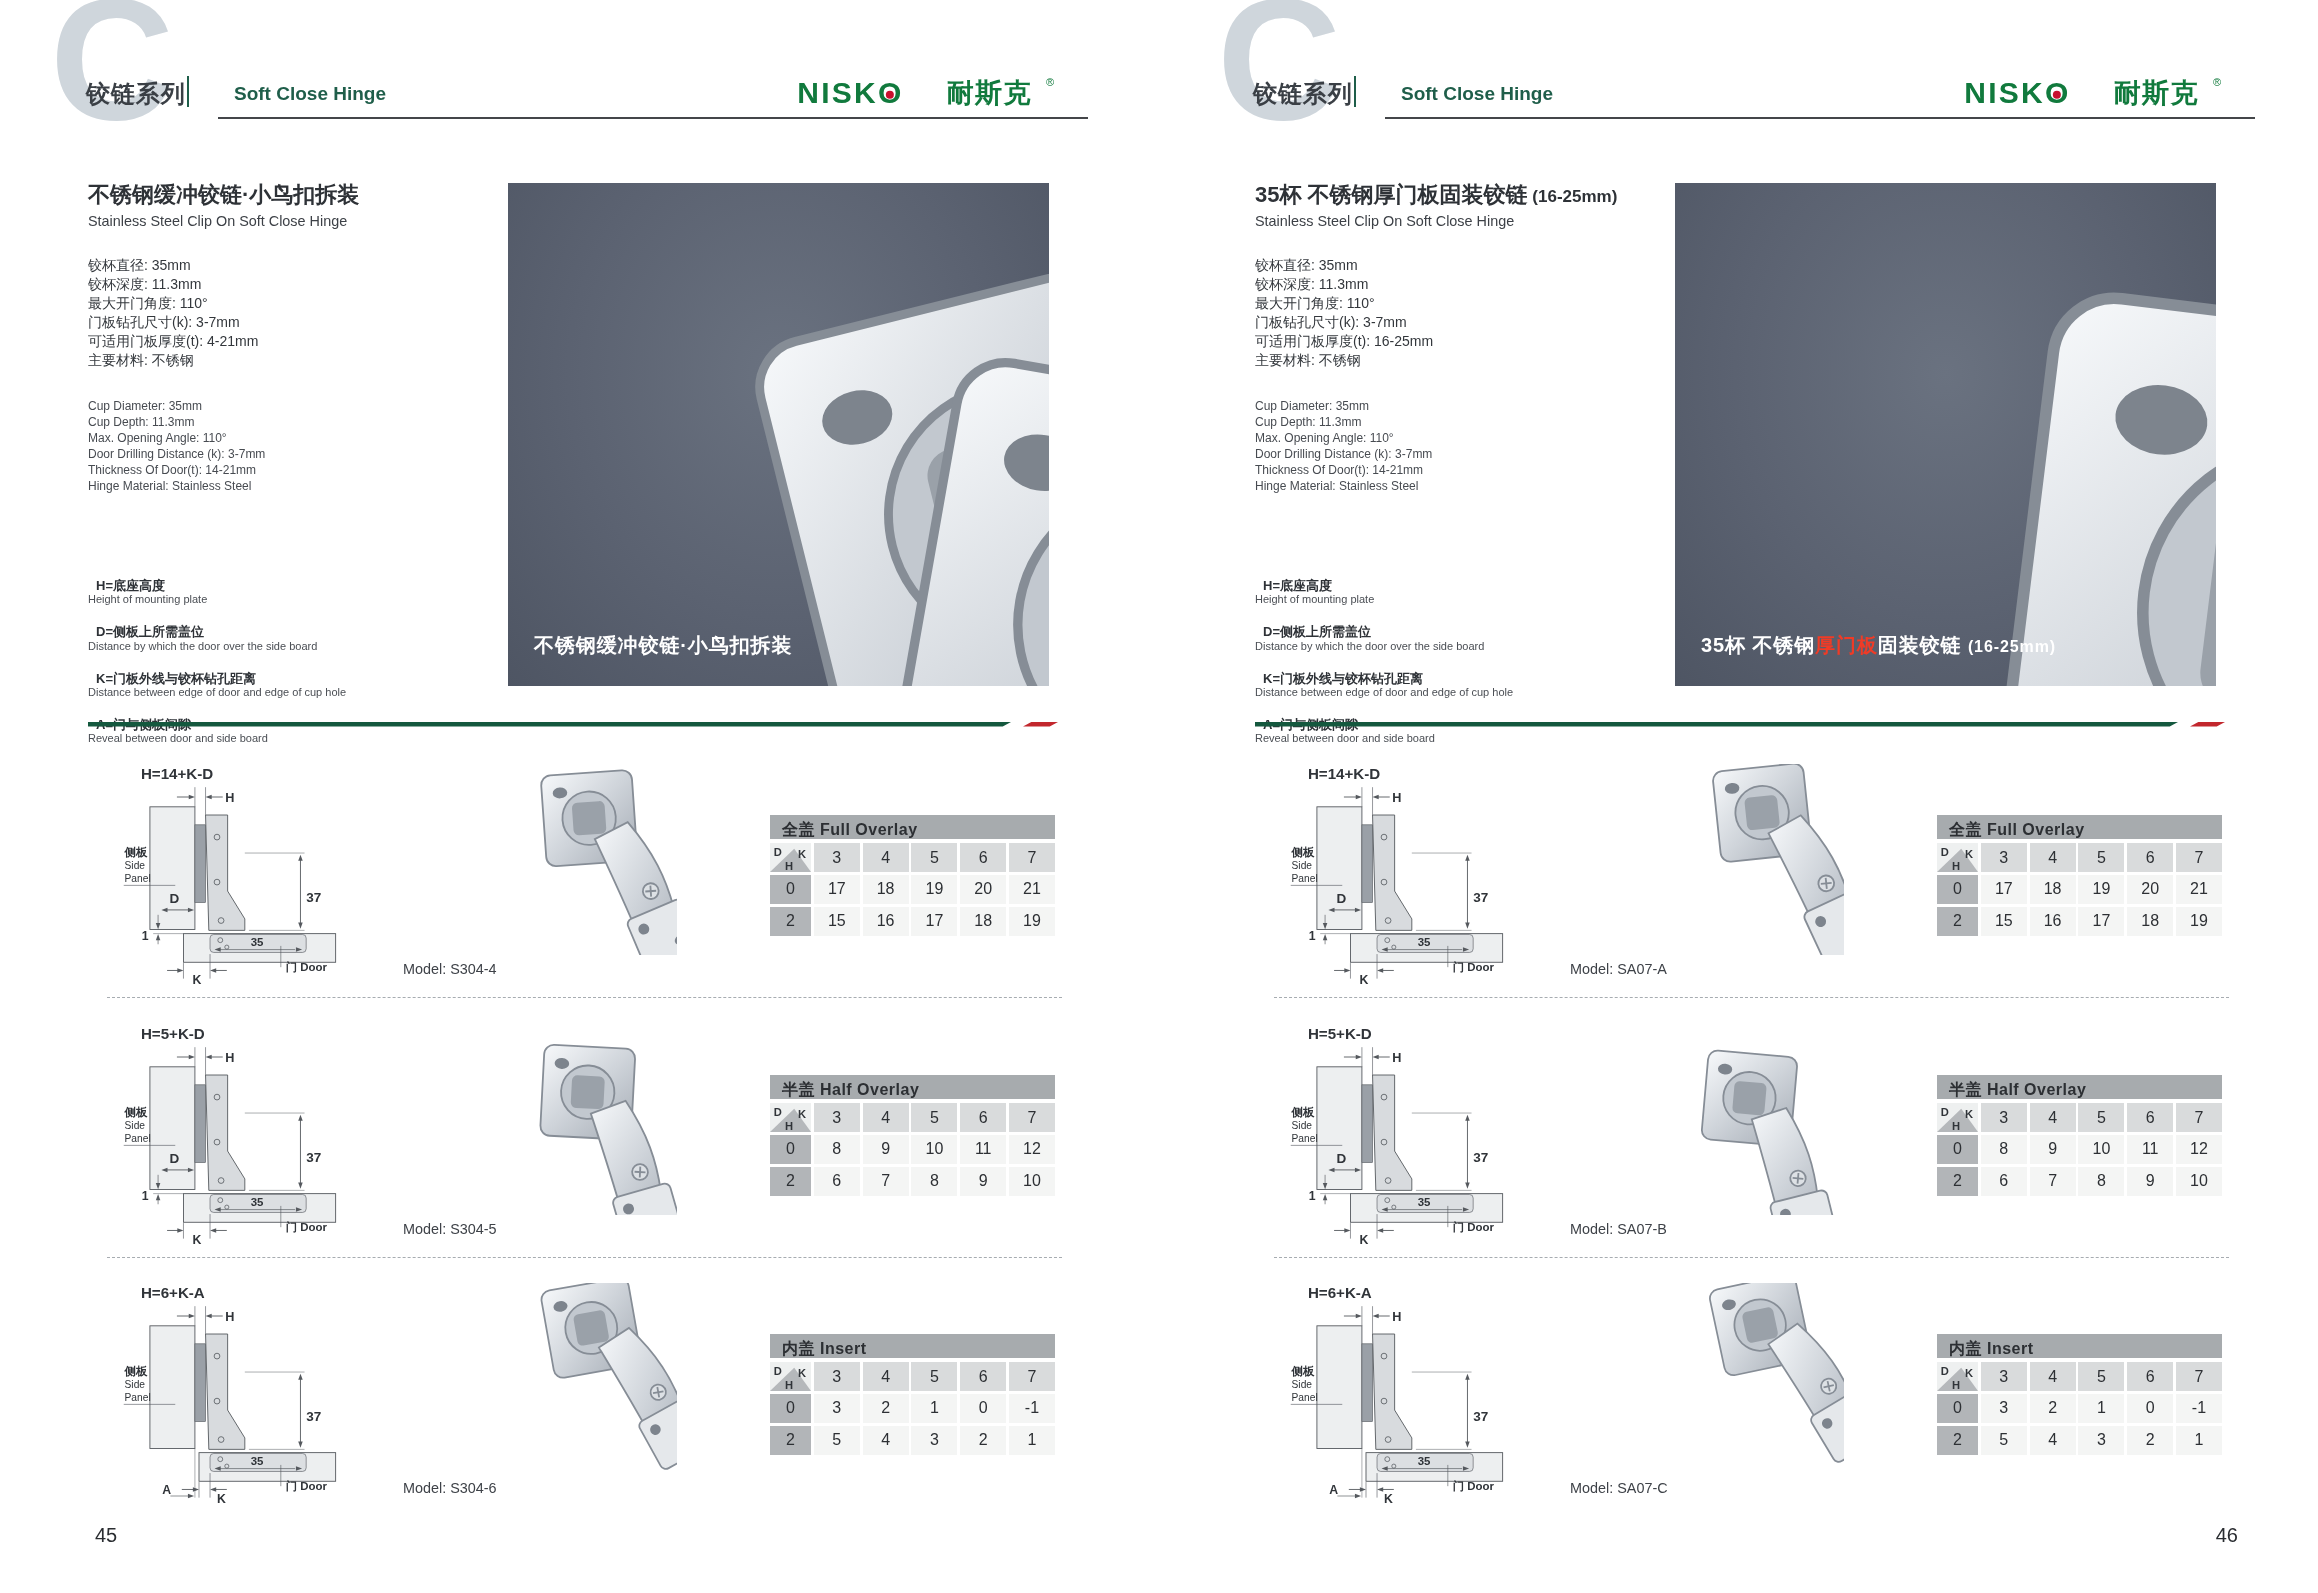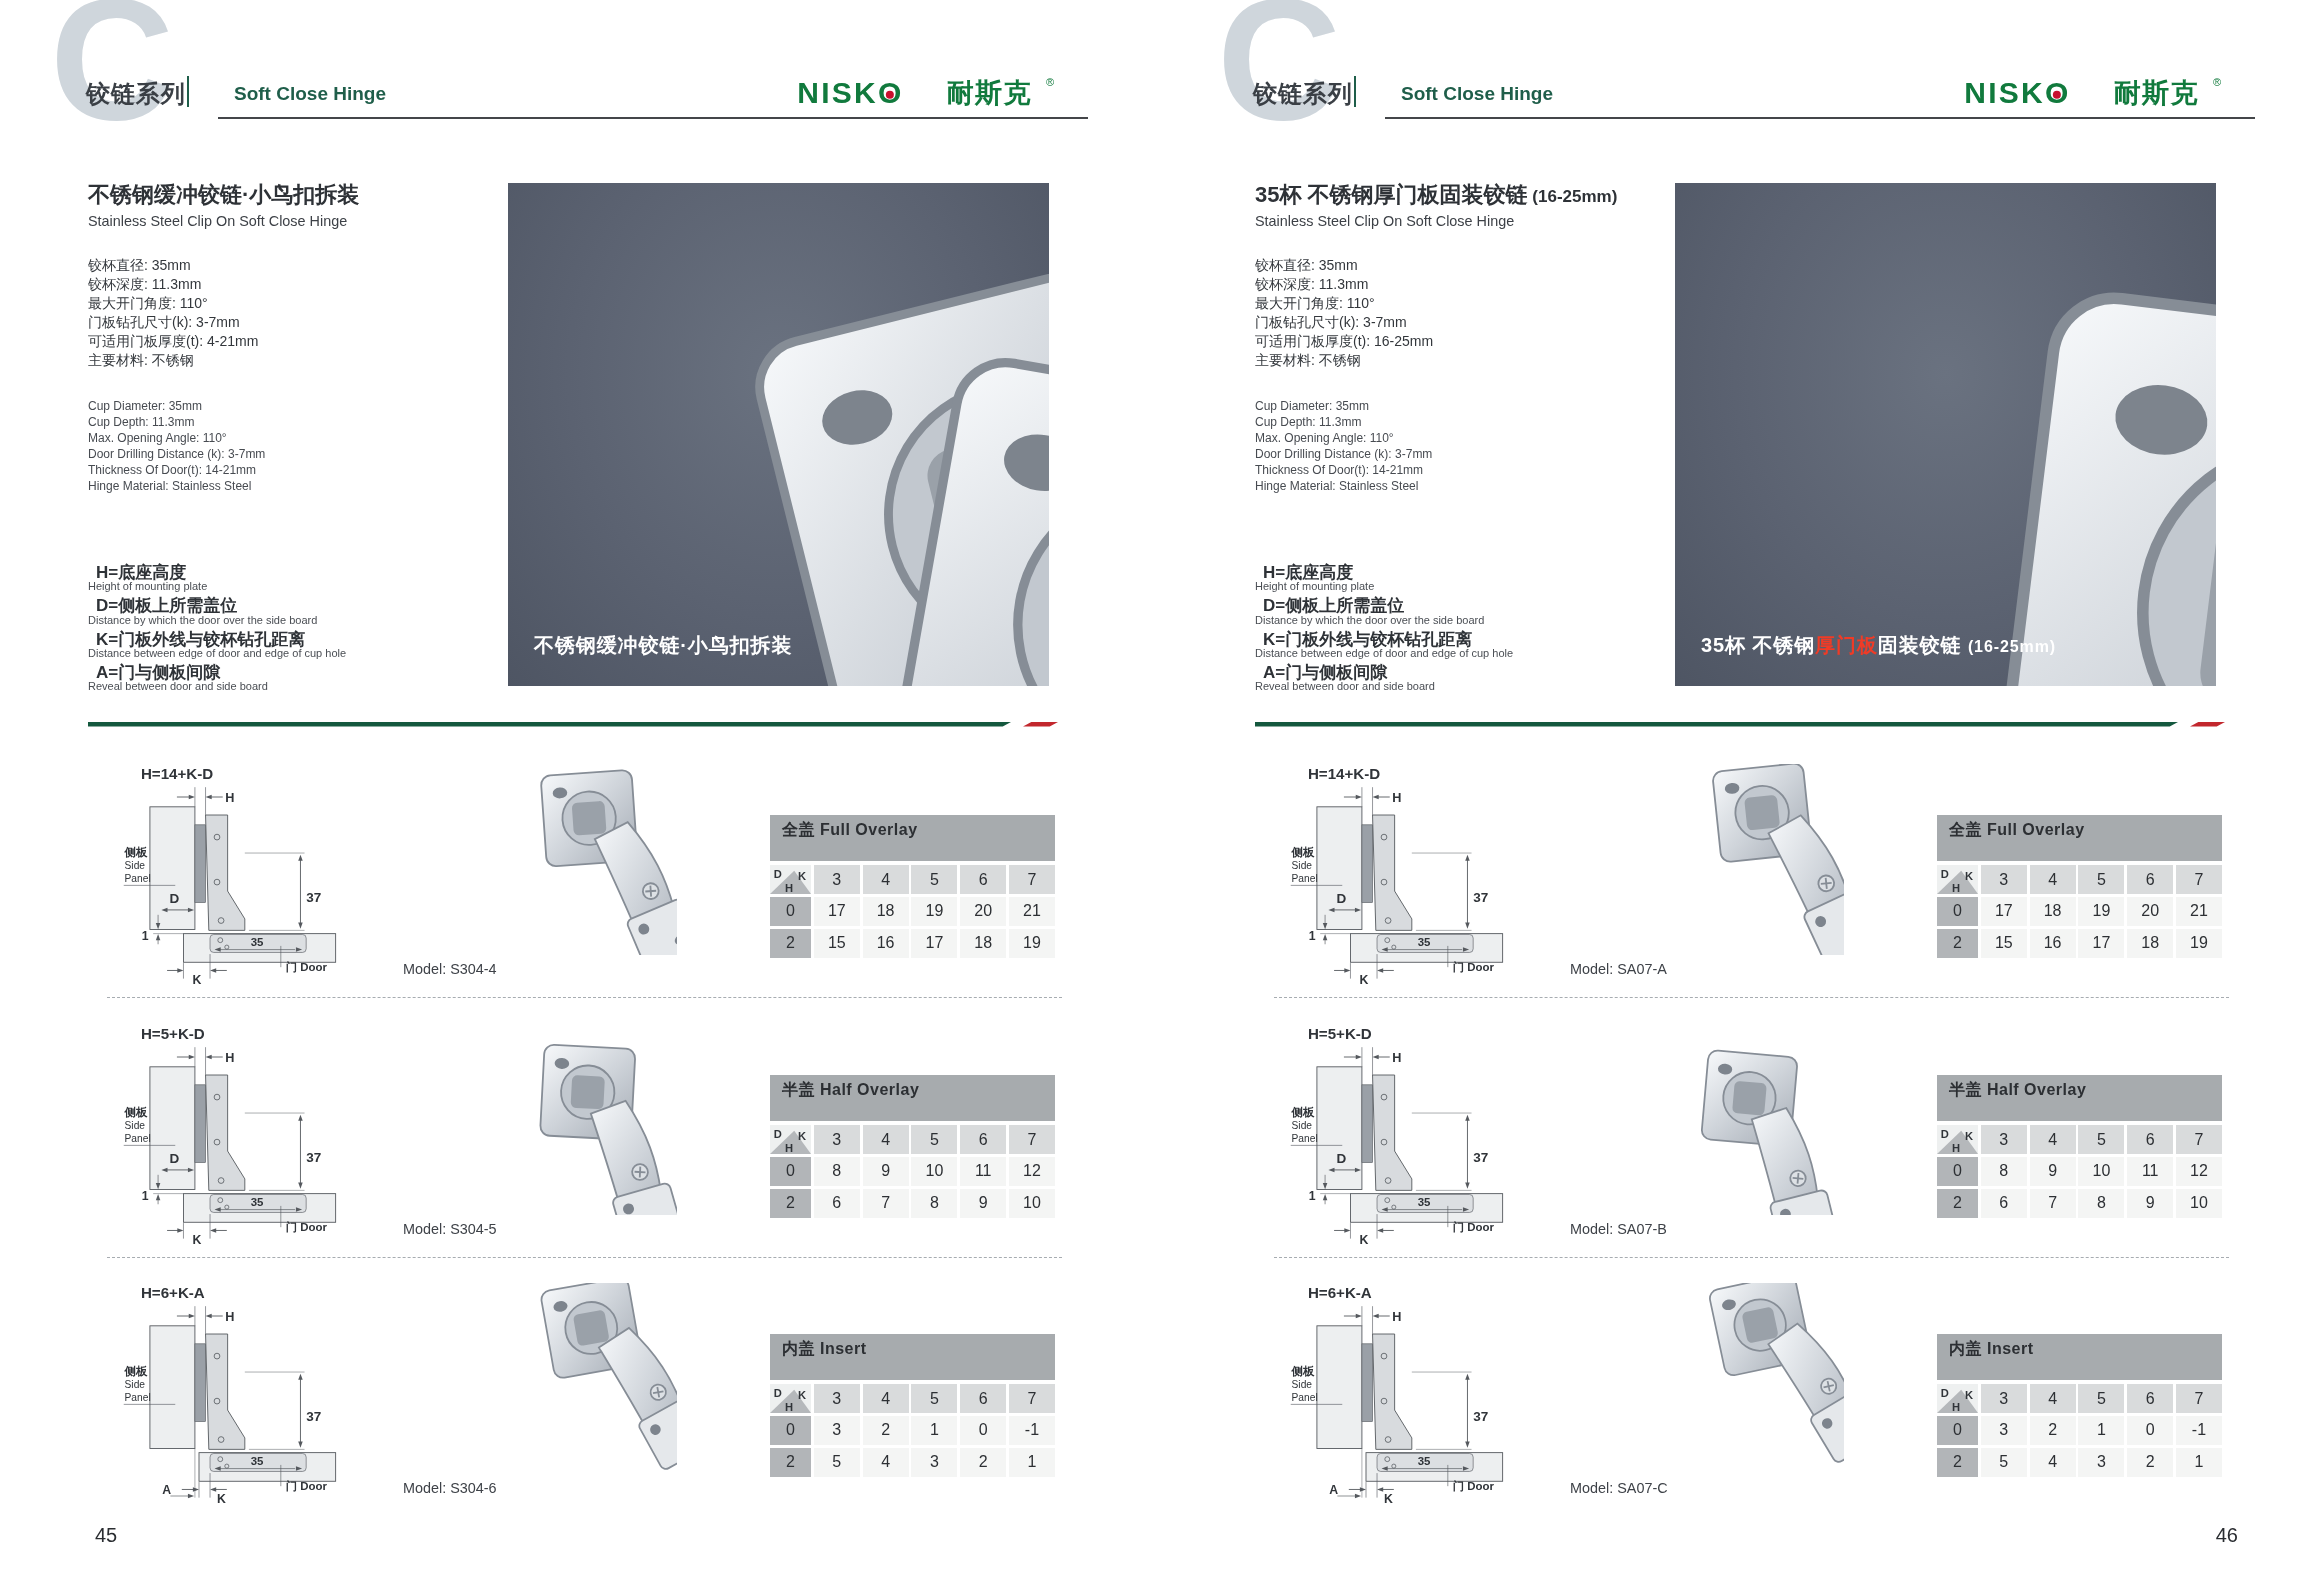--- a/index.html
+++ b/index.html
@@ -21,21 +21,21 @@
   .logo-reg{font-size:11px;color:#117a3d;align-self:flex-start;margin-top:0.9px;}
   .header-rule{position:absolute;left:218px;right:78px;top:117px;height:2.3px;background:#44464a;}
 
   
   .ptitle{position:absolute;left:88px;top:180px;font-size:22px;font-weight:700;color:#2e3237;}
   .ptitle .sfx{font-size:17px;font-weight:700;}
   .psub{position:absolute;left:88px;top:213px;font-size:14.4px;color:#3d4147;}
   .specs-cn{position:absolute;left:88px;top:256px;font-size:14px;line-height:19px;color:#33373c;}
   .specs-en{position:absolute;left:88px;top:398px;font-size:12px;line-height:16px;color:#474b51;}
   .legend{position:absolute;left:88px;top:560px;}
-  .legend .cn{font-size:17px;font-weight:700;color:#2e3237;line-height:15.3px;margin-top:5px;padding-left:8px;}
+  .legend .cn{font-size:13px;font-weight:700;color:#2e3237;line-height:15.3px;margin-top:18px;padding-left:8px;}
   .legend .en{font-size:11px;color:#4a4e54;line-height:13px;}
 
   
   .photo{position:absolute;left:508px;top:183px;width:541px;height:503px;
          background:radial-gradient(ellipse at 50% 38%, #6a7280 0%, #5b6271 55%, #4e5563 100%);}
   .photo svg{position:absolute;left:0;top:0;}
   .photo-caption{position:absolute;left:26px;bottom:27px;font-size:20px;font-weight:600;letter-spacing:0.9px;}
   .photo-caption .small{font-size:16px;font-weight:600;}
 
   
@@ -44,21 +44,21 @@
   .div-red{position:absolute;left:1023px;top:722px;width:35px;height:4.6px;background:#c2272d;
            clip-path:polygon(8.3px 0,100% 0,calc(100% - 8.3px) 100%,0 100%);}
 
   
   .rows{position:absolute;left:0;top:761px;width:1166px;height:788px;}
   .row{position:absolute;left:0;width:1166px;height:260px;}
   .diagram{position:absolute;left:104px;top:0;width:253px;height:225px;}
   .rphoto{position:absolute;left:392px;top:2.8px;width:285px;height:191px;}
   .model{position:absolute;left:403px;top:200px;font-size:14.4px;color:#3e4248;}
   .tbl{position:absolute;left:770px;top:54px;width:285px;}
-  .tbl-title{height:46px;line-height:29px;background:#a7abae;color:#2c2f33;font-size:16px;font-weight:700;padding-left:12px;letter-spacing:0.5px;}
+  .tbl-title{height:24px;line-height:29px;background:#a7abae;color:#2c2f33;font-size:16px;font-weight:700;padding-left:12px;letter-spacing:0.5px;}
   .tbl-grid{margin-top:4.2px;display:grid;grid-template-columns:41px repeat(5,1fr);gap:2.8px;}
   .tbl-grid > div{height:29px;display:flex;align-items:center;justify-content:center;font-size:16px;color:#2d3034;}
   .tbl-corner{padding:0;}
   .tbl-colhead{background:#d9dbdc;}
   .tbl-rowhead{background:#b2b5b8;}
   .tbl-cell{background:#f4f5f4;}
   .dash{position:absolute;left:107px;top:236px;width:955px;border-top:1.4px dashed #a7acb1;}
 
   .pageno{position:absolute;top:1524px;font-size:20px;color:#2a2d31;text-align:right;}
   .pageno.l{left:95px;} .pageno.r{right:95px;}

